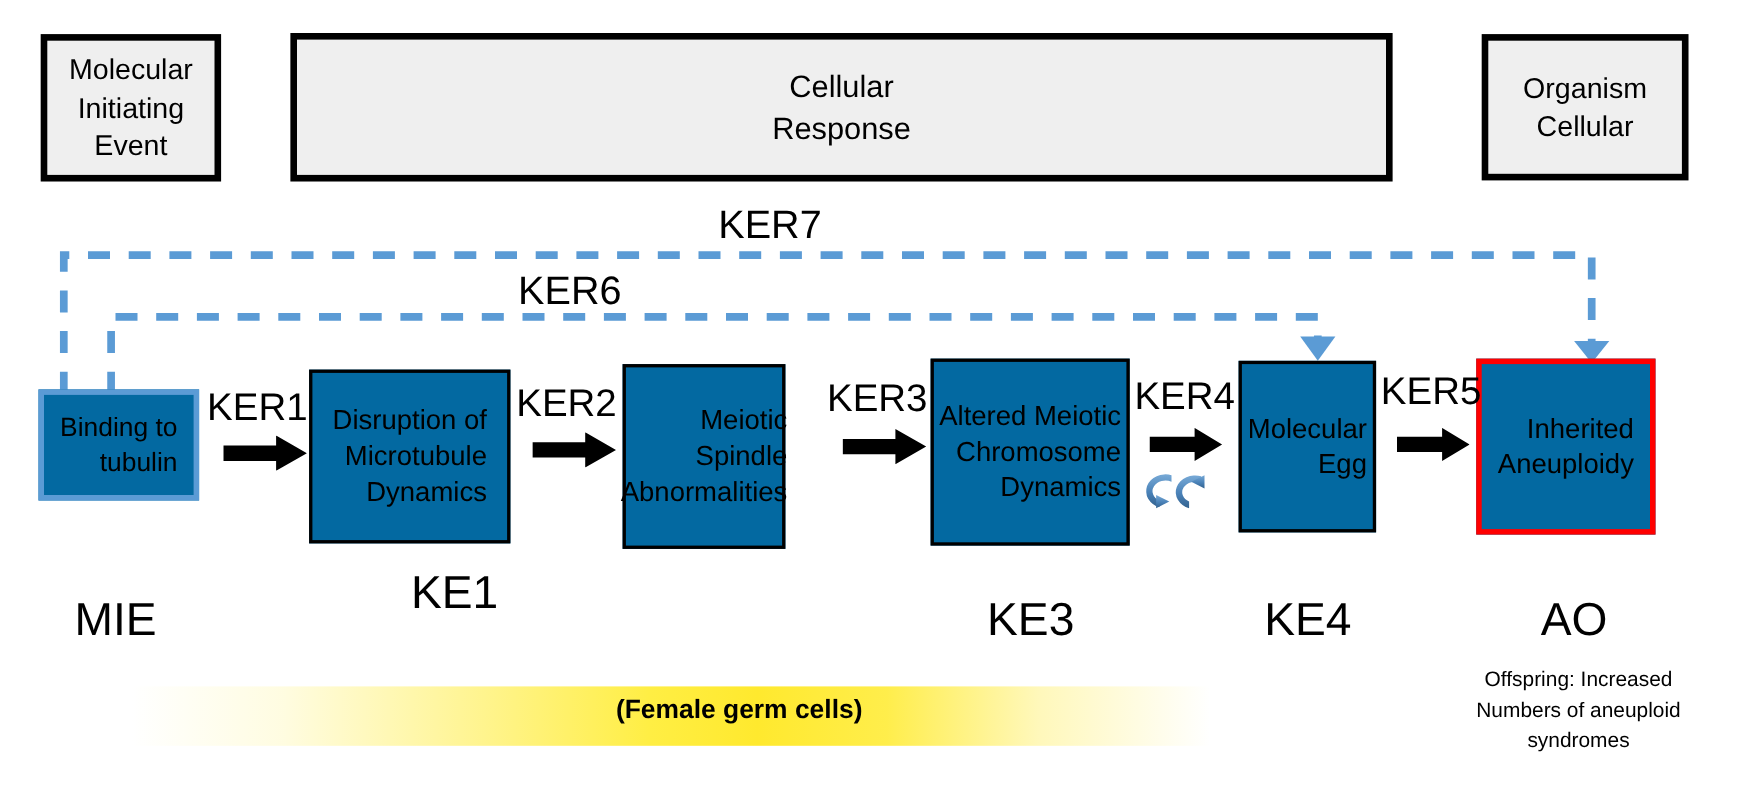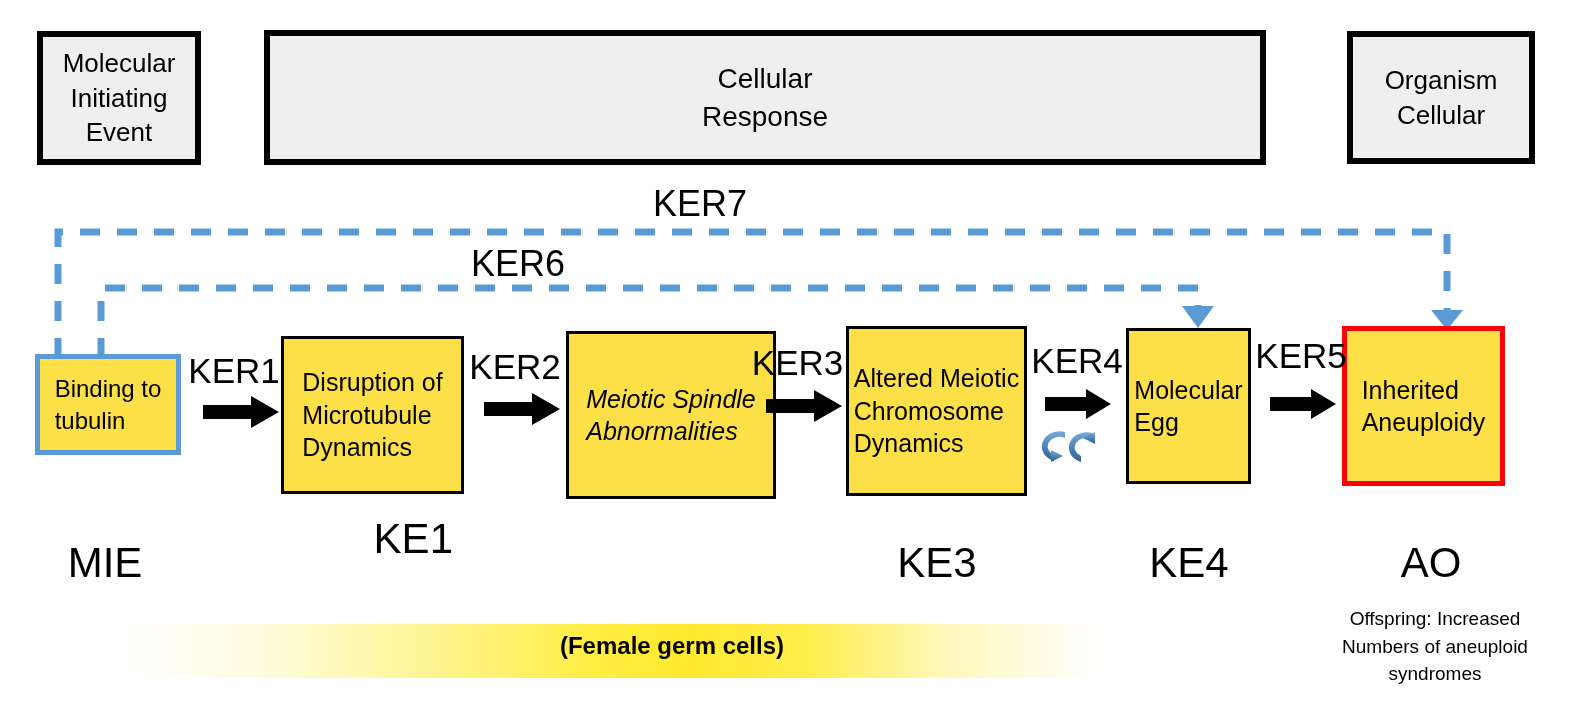--- a/index.html
+++ b/index.html
@@ -31,35 +31,35 @@
     white-space: pre-line;
   }
   #band-mie   { left: 37px;   top: 31px;  width: 164px;  height: 134px; font-size: 26px; }
   #band-cell  { left: 264px;  top: 30px;  width: 1002px; height: 135px; font-size: 28px; }
   #band-org   { left: 1347px; top: 31px;  width: 188px;  height: 133px; font-size: 26px; }
 
   
   .ke-box {
     position: absolute;
     box-sizing: border-box;
-    background: #fde047;
+    background: #0369a1;
     border: 3px solid #000000;
     display: flex;
     align-items: center;
     justify-content: center;
-    text-align: left;
+    text-align: right;
     color: #000;
     line-height: 1.30;
     white-space: pre-line;
     font-size: 25px;
   }
   #ke-mie { left: 35px;   top: 354px; width: 146px; height: 101px;
             border: 5px solid #5b9bd5; font-size: 24px; }
   #ke-1   { left: 281px;  top: 336px; width: 183px; height: 158px; }
-  #ke-2   { left: 566px;  top: 331px; width: 210px; height: 168px; font-style: italic; }
+  #ke-2   { left: 566px;  top: 331px; width: 148px; height: 168px; }
   #ke-3   { left: 846px;  top: 326px; width: 181px; height: 170px; }
   #ke-4   { left: 1126px; top: 328px; width: 125px; height: 156px; }
   #ke-ao  { left: 1301px; top: 326px; width: 163px; height: 160px;
             border: 5px solid #ff0000; margin-left: 41px; }
 
   
   .ker-label {
     position: absolute;
     font-size: 35px;
     color: #000;

